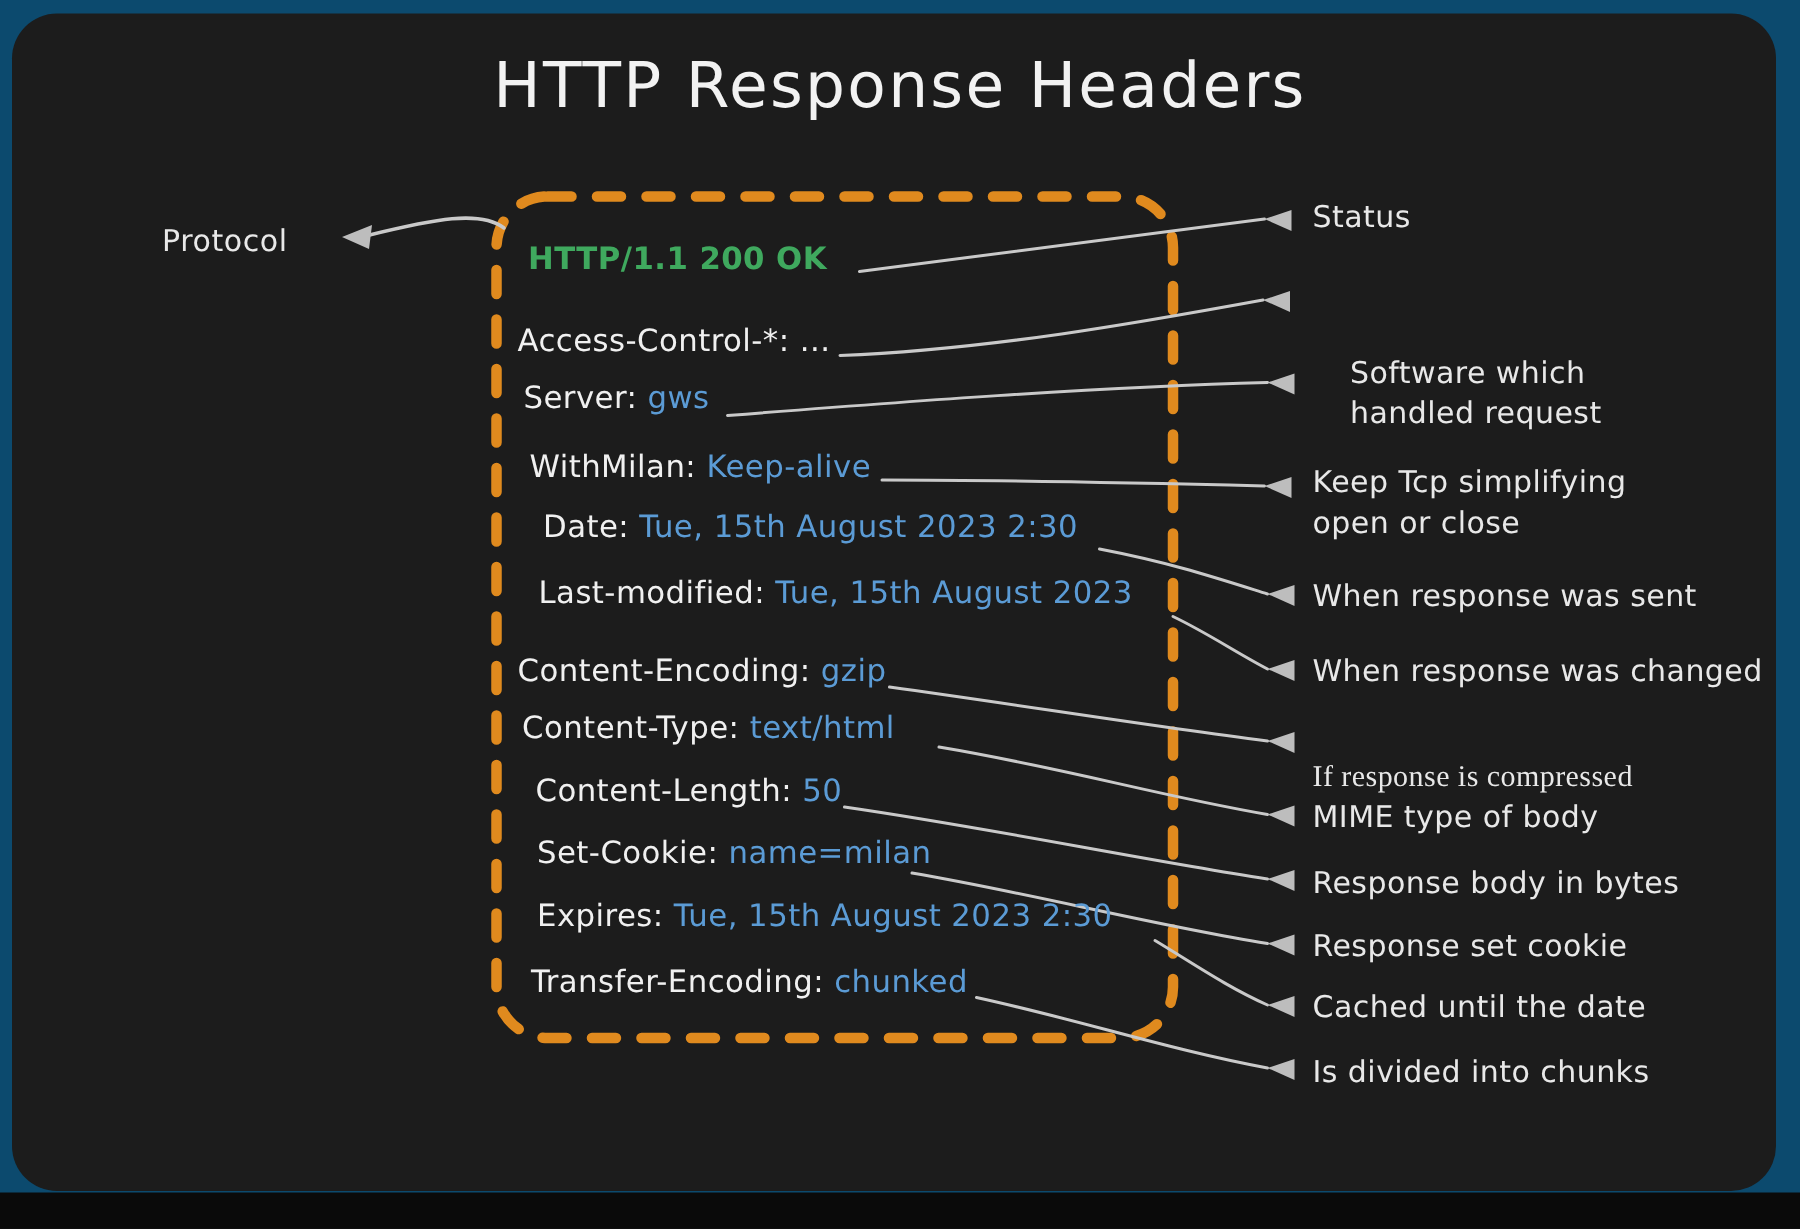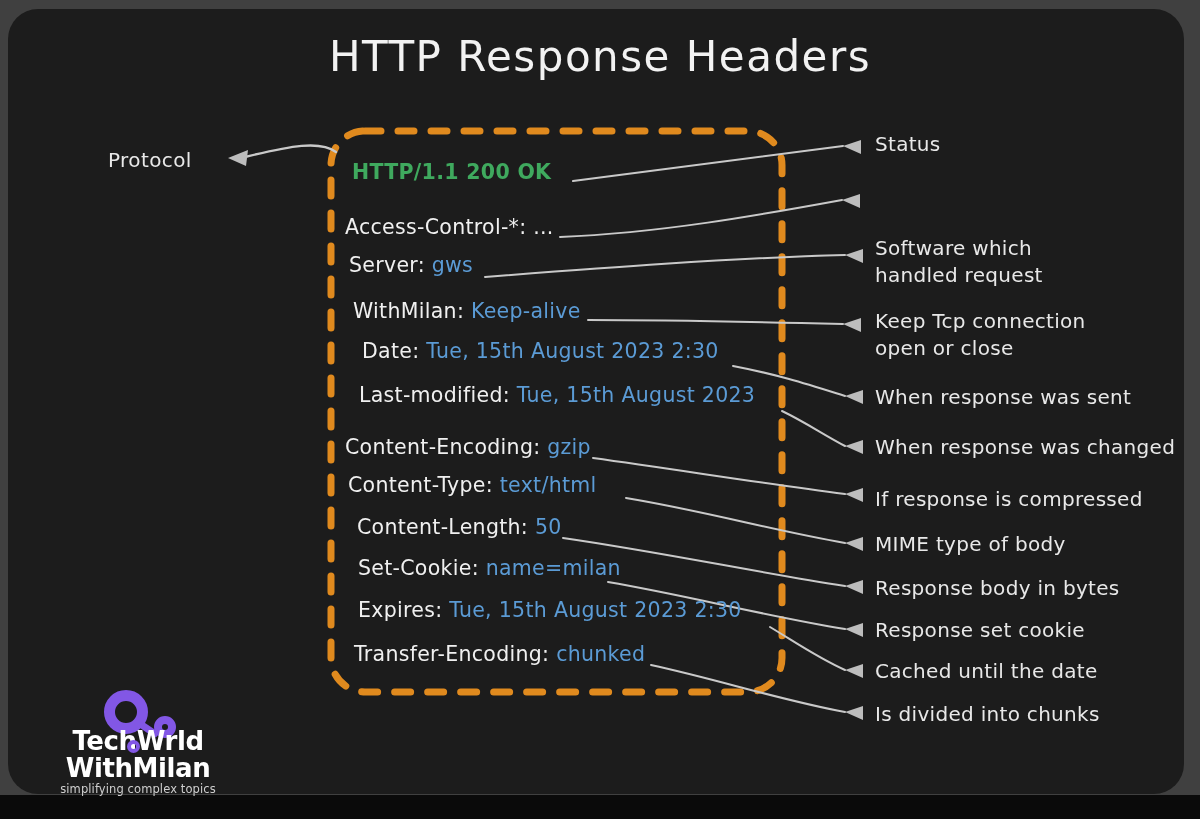--- a/index.html
+++ b/index.html
@@ -8,21 +8,21 @@
     background: #0a0a0a;
     width: 1200px;
     height: 819px;
     overflow: hidden;
     font-family: "DejaVu Sans", sans-serif;
   }
   #root {
     position: relative;
     width: 1200px;
     height: 795px;
-    background: #404040;
+    background: #0c4a6e;
   }
   .card {
     position: absolute;
     left: 8px;
     top: 9px;
     width: 1176px;
     height: 785px;
     background: #1c1c1c;
     border-radius: 30px;
   }
@@ -219,58 +219,47 @@
     <div class="hdr-line hand" style="top:313px;left:3px;"><span class="k">Content-Type:</span> <span class="v">text/html</span></div>
     <div class="hdr-line hand" style="top:355px;left:12px;"><span class="k">Content-Length:</span> <span class="v">50</span></div>
     <div class="hdr-line hand" style="top:396px;left:13px;"><span class="k">Set-Cookie:</span> <span class="v">name=milan</span></div>
     <div class="hdr-line hand" style="top:438px;left:13px;"><span class="k">Expires:</span> <span class="v">Tue, 15th August 2023 2:30</span></div>
     <div class="hdr-line hand" style="top:482px;left:9px;"><span class="k">Transfer-Encoding:</span> <span class="v">chunked</span></div>
   </div>
 
   <div class="ann hand" style="top:131px;">
       <div>Status</div>
     </div>
-  <div class="ann hand" style="top:235px;">
+  <div class="ann hand" style="top:235px;margin-left:25px;">
       <div>Software which</div>
       <div>handled request</div>
     </div>
   <div class="ann hand" style="top:308px;">
-      <div>Keep Tcp connection</div>
+      <div>Keep Tcp simplifying</div>
       <div>open or close</div>
     </div>
   <div class="ann hand" style="top:384px;">
       <div>When response was sent</div>
     </div>
   <div class="ann hand" style="top:434px;">
       <div>When response was changed</div>
     </div>
-  <div class="ann hand" style="top:486px;">
+  <div class="ann hand" style="top:505px;font-family:Liberation Serif, serif;">
       <div>If response is compressed</div>
     </div>
   <div class="ann hand" style="top:531px;">
       <div>MIME type of body</div>
     </div>
   <div class="ann hand" style="top:575px;">
       <div>Response body in bytes</div>
     </div>
   <div class="ann hand" style="top:617px;">
       <div>Response set cookie</div>
     </div>
   <div class="ann hand" style="top:658px;">
       <div>Cached until the date</div>
     </div>
   <div class="ann hand" style="top:701px;">
       <div>Is divided into chunks</div>
     </div>
 
-  <div class="logo">
-    <div class="logo-oring"></div>
-    <div class="logo-bar"></div>
-    <div class="logo-odot"></div>
-    <div class="logo-text">
-      <span>TechW</span><span>rld</span>
-      <span class="logo-line2">WithMilan</span>
-    </div>
-    <div class="logo-w-dot"></div>
-    <div class="logo-tag">simplifying complex topics</div>
-  </div>
 
 </div>
 
 </body></html>

